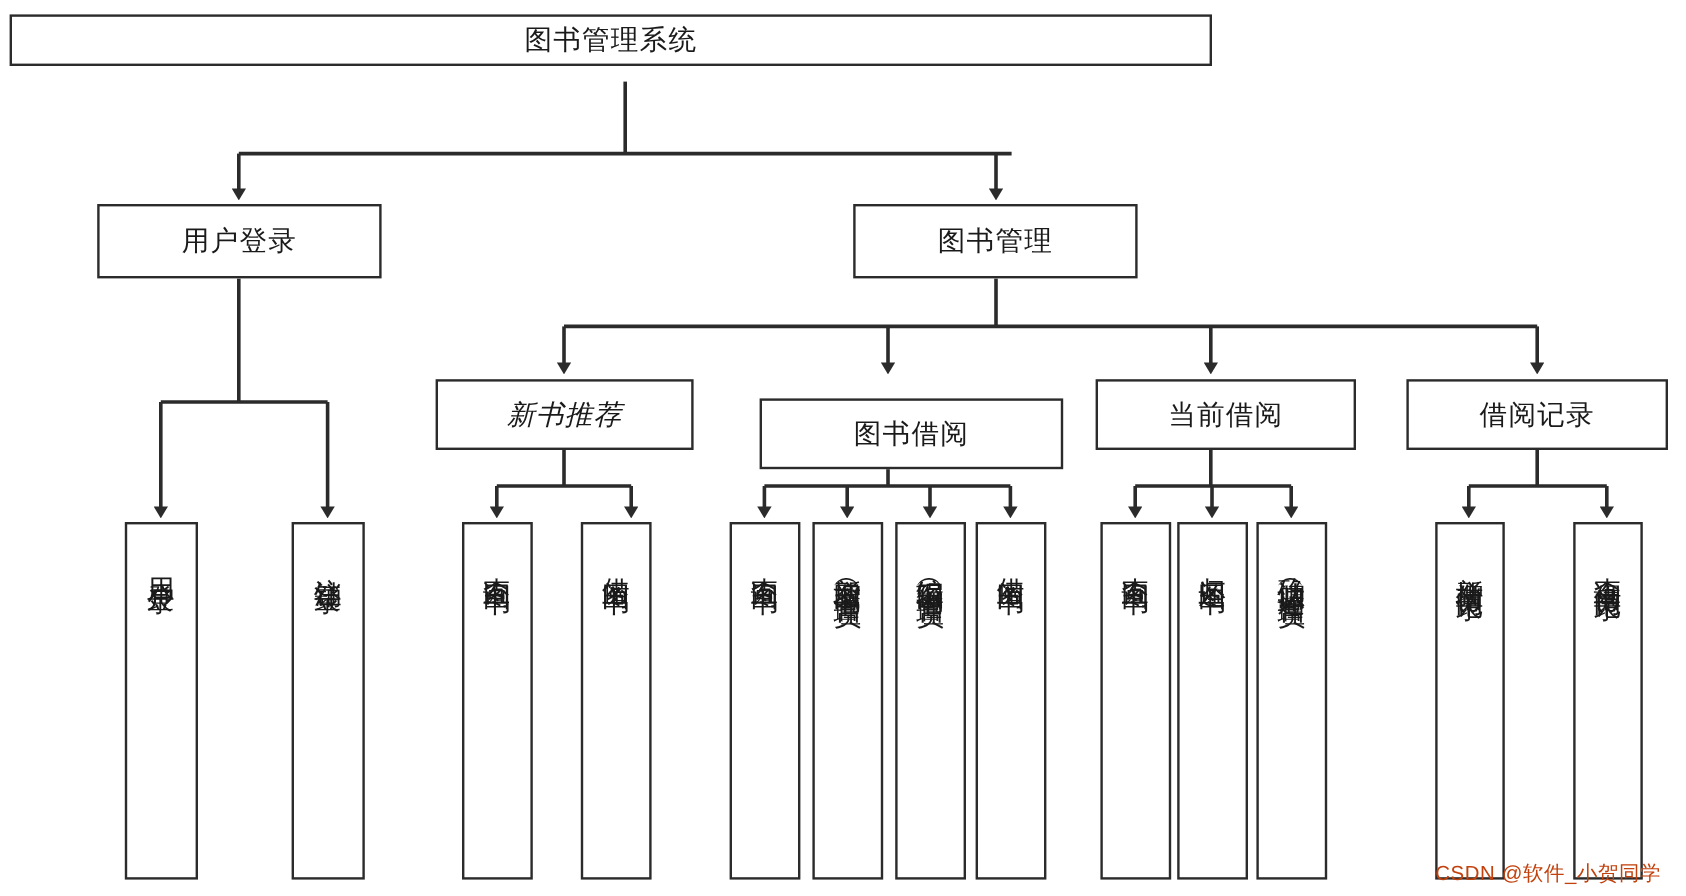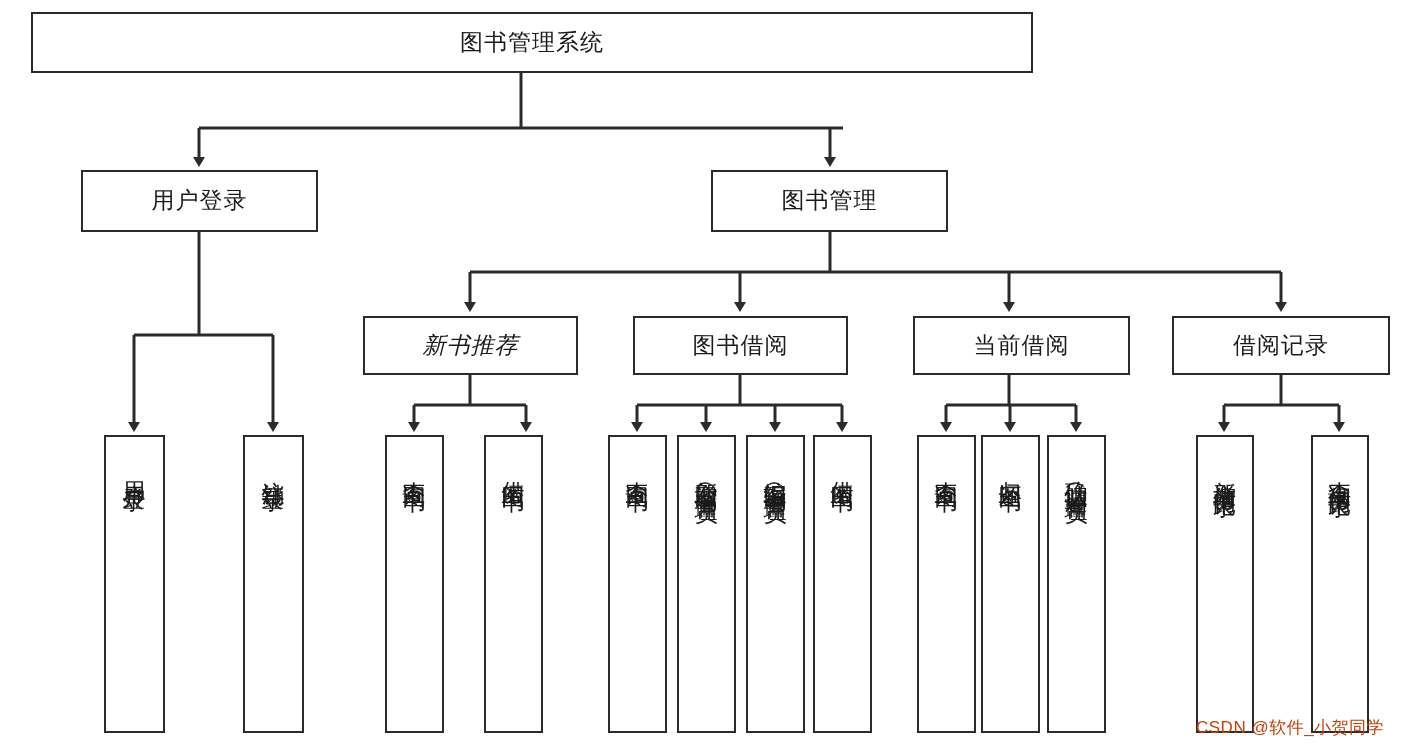--- a/index.html
+++ b/index.html
@@ -115,37 +115,37 @@
       <path d="M1010,405 L1010,423" marker-end="url(#arrow)"></path>
       <path d="M1076,405 L1076,423" marker-end="url(#arrow)"></path>
 
       <path d="M1281,375 L1281,405"></path>
       <path d="M1224,405 L1339,405"></path>
       <path d="M1224,405 L1224,423" marker-end="url(#arrow)"></path>
       <path d="M1339,405 L1339,423" marker-end="url(#arrow)"></path>
     </g>
   </svg>
 
-  <div class="node h root" style="left:31px; top:12px; width:1002px; height:61px;">
+  <div class="node h root" style="left:8px; top:12px; width:1002px; height:43px;">
     <span>图书管理系统</span>
   </div>
 
   <div class="node h" style="left:81px; top:170px; width:237px; height:62px;">
     <span>用户登录</span>
   </div>
 
   <div class="node h" style="left:711px; top:170px; width:237px; height:62px;">
     <span>图书管理</span>
   </div>
 
   <div class="node h" style="left:363px; top:316px; width:215px; height:59px;font-style:italic;">
     <span>新书推荐</span>
   </div>
 
-  <div class="node h" style="left:633px; top:316px; width:215px; height:59px;">
+  <div class="node h" style="left:633px; top:332px; width:253px; height:59px;">
     <span>图书借阅</span>
   </div>
 
   <div class="node h" style="left:901px; top:316px; width:217px; height:59px;margin-left:12px;">
     <span>当前借阅</span>
   </div>
 
   <div class="node h" style="left:1172px; top:316px; width:218px; height:59px;">
     <span>借阅记录</span>
   </div>

